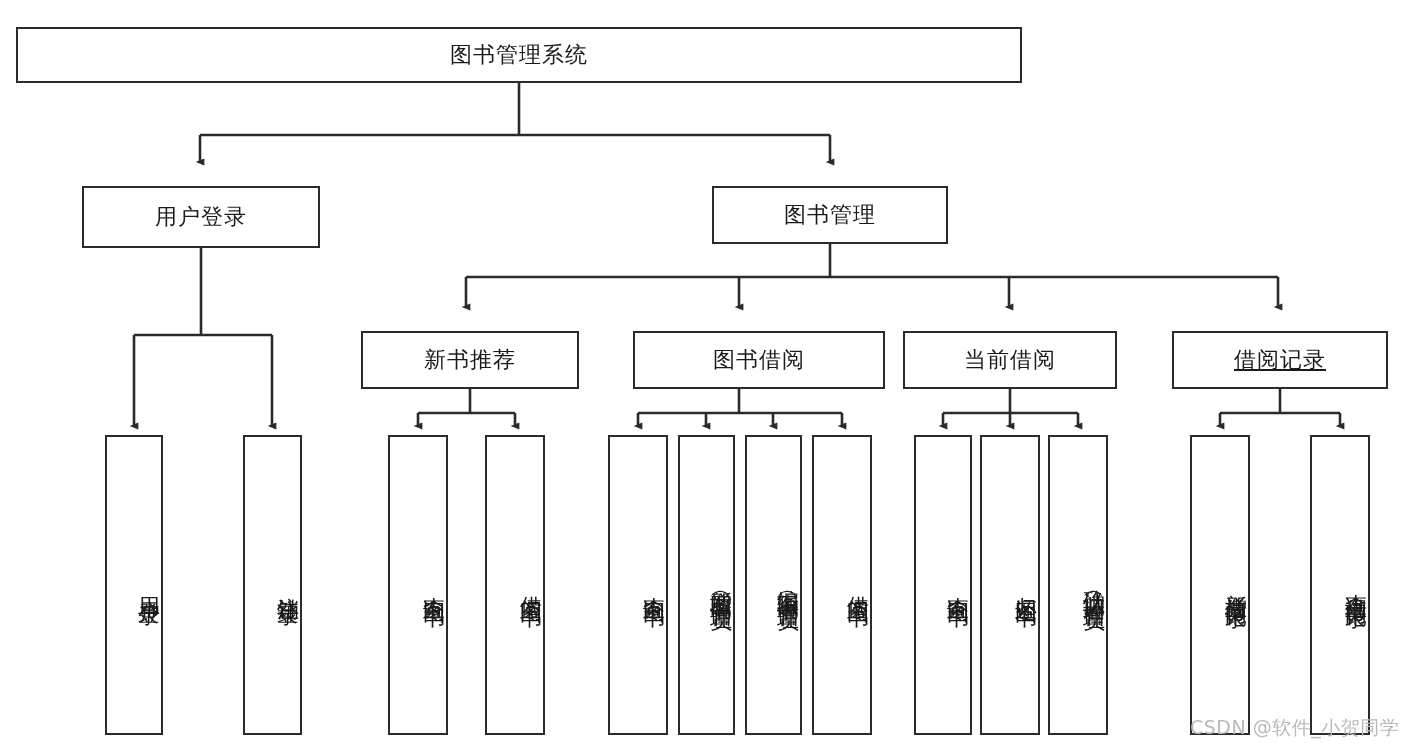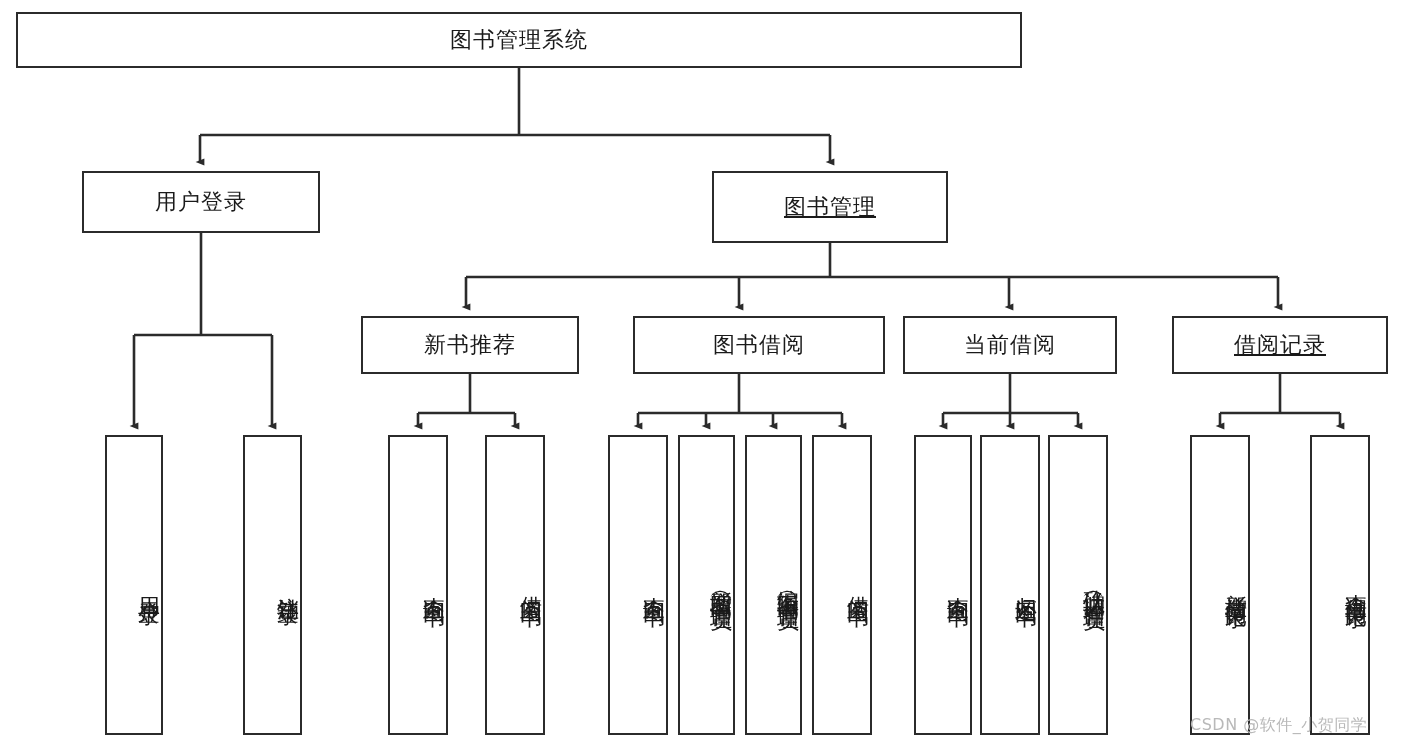--- a/index.html
+++ b/index.html
@@ -31,38 +31,39 @@
     background: #ffffff;
     display: flex;
     align-items: center;
     justify-content: center;
     color: #1a1a1a;
   }
   .node.horizontal {
     font-size: 22px;
     letter-spacing: 1px;
     line-height: 1.1;
+    margin-top: 15px;
   }
   .node.vertical {
     font-size: 22px;
     writing-mode: vertical-rl;
     text-orientation: upright;
     letter-spacing: 3px;
     line-height: 1.05;
     padding: 4px 0;
     align-items: flex-start;
     justify-content: center;
   }
   .node.vertical .vtext {
     writing-mode: vertical-rl;
     text-orientation: upright;
   }
   .watermark {
     position: absolute;
-    font-size: 16px;
+    font-size: 19px;
     color: #b9b9b9;
     white-space: nowrap;
     letter-spacing: 0.5px;
   }
 </style>
 </head>
 <body>
 
 <div id="canvas">
 
@@ -109,21 +110,21 @@
       </g>
   </svg>
 
   <div id="nodes-layer">
       <div class="node horizontal" style="left: 16px; top: 12px; width: 1006px; height: 56px;">
         <span>图书管理系统</span>
       </div>
       <div class="node horizontal" style="left: 82px; top: 171px; width: 238px; height: 62px;">
         <span>用户登录</span>
       </div>
-      <div class="node horizontal" style="left: 712px; top: 171px; width: 236px; height: 72px; text-decoration: underline;">
+      <div class="node horizontal" style="left: 712px; top: 171px; width: 236px; height: 58px;">
         <span>图书管理</span>
       </div>
       <div class="node horizontal" style="left: 361px; top: 316px; width: 218px; height: 58px;">
         <span>新书推荐</span>
       </div>
       <div class="node horizontal" style="left: 633px; top: 316px; width: 252px; height: 58px;">
         <span>图书借阅</span>
       </div>
       <div class="node horizontal" style="left: 903px; top: 316px; width: 214px; height: 58px; align-items: center;">
         <span>当前借阅</span>

